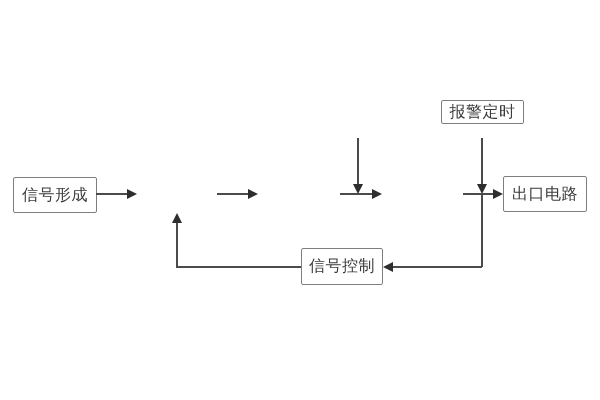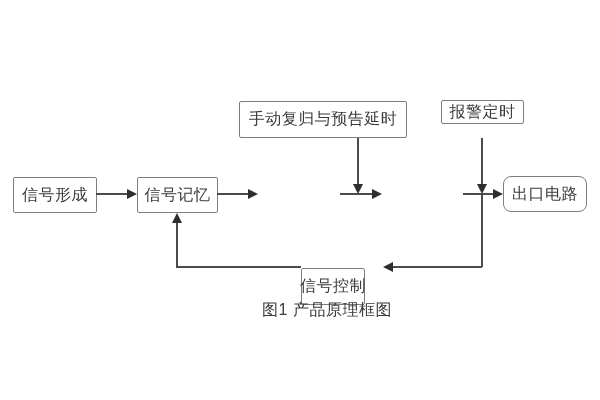--- a/index.html
+++ b/index.html
@@ -18,53 +18,47 @@
   .box{
     position:absolute;box-sizing:border-box;
     border:1.5px solid var(--box-border);border-radius:2px;background:var(--box-fill);
     display:flex;align-items:center;justify-content:center;
     color:var(--text);font-size:16px;letter-spacing:0.5px;white-space:nowrap;
   }
   .b1{left:13px;top:177px;width:84px;height:36px;text-align:center;}
   .b2{left:137px;top:177px;width:81px;height:36px;}
   .b3{left:258px;top:176px;width:82px;height:36px;}
   .b4{left:382px;top:176px;width:81px;height:36px;}
-  .b5{left:503px;top:176px;width:84px;height:36px;border-radius:8px;}
+  .b5{left:503px;top:176px;width:84px;height:36px;}
   .b6{left:239px;top:101px;width:168px;height:37px;}
   .b7{left:441px;top:100px;width:83px;height:24px;}
-  .b8{left:301px;top:248px;width:64px;height:37px;margin-top:20px;}
+  .b8{left:301px;top:248px;width:82px;height:37px;}
   .line{position:absolute;background:var(--line);}
   .head{position:absolute;width:0;height:0;}
   .head-right{border-top:5px solid transparent;border-bottom:5px solid transparent;border-left:10px solid var(--arrow);}
   .head-left{border-top:5px solid transparent;border-bottom:5px solid transparent;border-right:10px solid var(--arrow);}
   .head-down{border-left:5px solid transparent;border-right:5px solid transparent;border-top:10px solid var(--arrow);}
   .head-up{border-left:5px solid transparent;border-right:5px solid transparent;border-bottom:10px solid var(--arrow);}
   .caption{
     position:absolute;left:227px;top:300px;width:200px;text-align:center;
     color:var(--text);font-size:16px;letter-spacing:0.5px;white-space:nowrap;
   }
 </style>
 </head>
 <body>
 
 <div class="stage">
 
   <div class="box b1">
     <span>信号形成</span>
   </div>
-  <div class="box b2">
-    <span>信号记忆</span>
-  </div>
   <div class="box b5">
     <span>出口电路</span>
   </div>
 
-  <div class="box b6">
-    <span>手动复归与预告延时</span>
-  </div>
   <div class="box b7">
     <span>报警定时</span>
   </div>
 
   <div class="box b8">
     <span>信号控制</span>
   </div>
 
   <div class="line" style="left:96px;top:193px;width:33px;height:2px;"></div>
   <div class="head head-right" style="left:127px;top:189px;"></div>
@@ -85,15 +79,14 @@
   <div class="head head-down" style="left:477px;top:184px;"></div>
 
   <div class="line" style="left:481px;top:194px;width:2px;height:73px;"></div>
   <div class="line" style="left:393px;top:266px;width:89px;height:2px;"></div>
   <div class="head head-left" style="left:383px;top:262px;"></div>
 
   <div class="line" style="left:176px;top:266px;width:125px;height:2px;"></div>
   <div class="line" style="left:176px;top:222px;width:2px;height:45px;"></div>
   <div class="head head-up" style="left:172px;top:213px;"></div>
 
-  <div class="caption">图1 产品原理框图</div>
 
 </div>
 
 </body></html>

